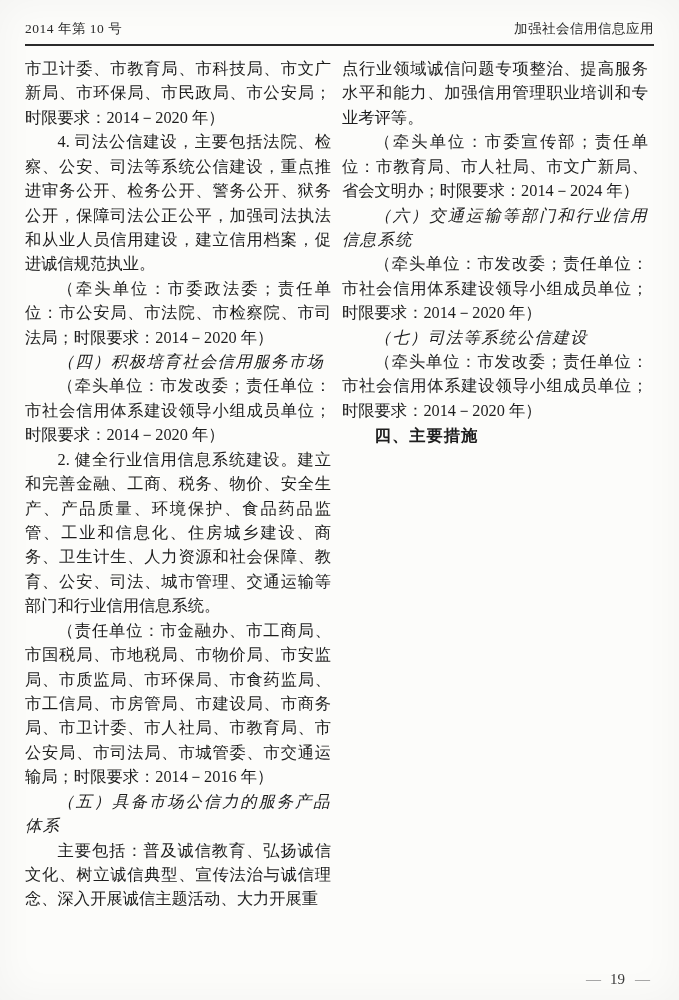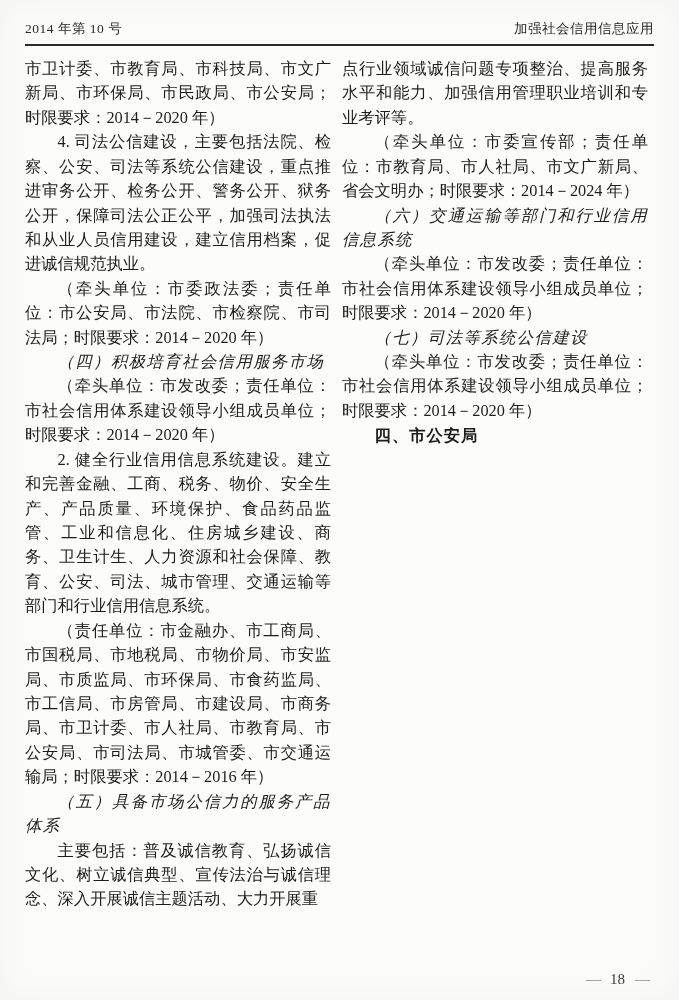--- a/index.html
+++ b/index.html
@@ -105,24 +105,24 @@
       <p class="para">主要包括：普及诚信教育、弘扬诚信文化、树立诚信典型、宣传法治与诚信理念、深入开展诚信主题活动、大力开展重</p>
     </div>
 
     <div class="col">
       <p class="cont">点行业领域诚信问题专项整治、提高服务水平和能力、加强信用管理职业培训和专业考评等。</p>
       <p class="para">（牵头单位：市委宣传部；责任单位：市教育局、市人社局、市文广新局、省会文明办；时限要求：2014－2024 年）</p>
       <p class="kaiti">（六）交通运输等部门和行业信用信息系统</p>
       <p class="para">（牵头单位：市发改委；责任单位：市社会信用体系建设领导小组成员单位；时限要求：2014－2020 年）</p>
       <p class="kaiti">（七）司法等系统公信建设</p>
       <p class="para">（牵头单位：市发改委；责任单位：市社会信用体系建设领导小组成员单位；时限要求：2014－2020 年）</p>
-      <p class="bold-head">四、市公安局</p>
+      <p class="bold-head">四、主要措施</p>
     </div>
 
   </div>
 
   <div class="page-footer">
     <span class="dash">—</span>
-    <span class="num">18</span>
+    <span class="num">19</span>
     <span class="dash">—</span>
   </div>
 
 </div>
 
 </body></html>

